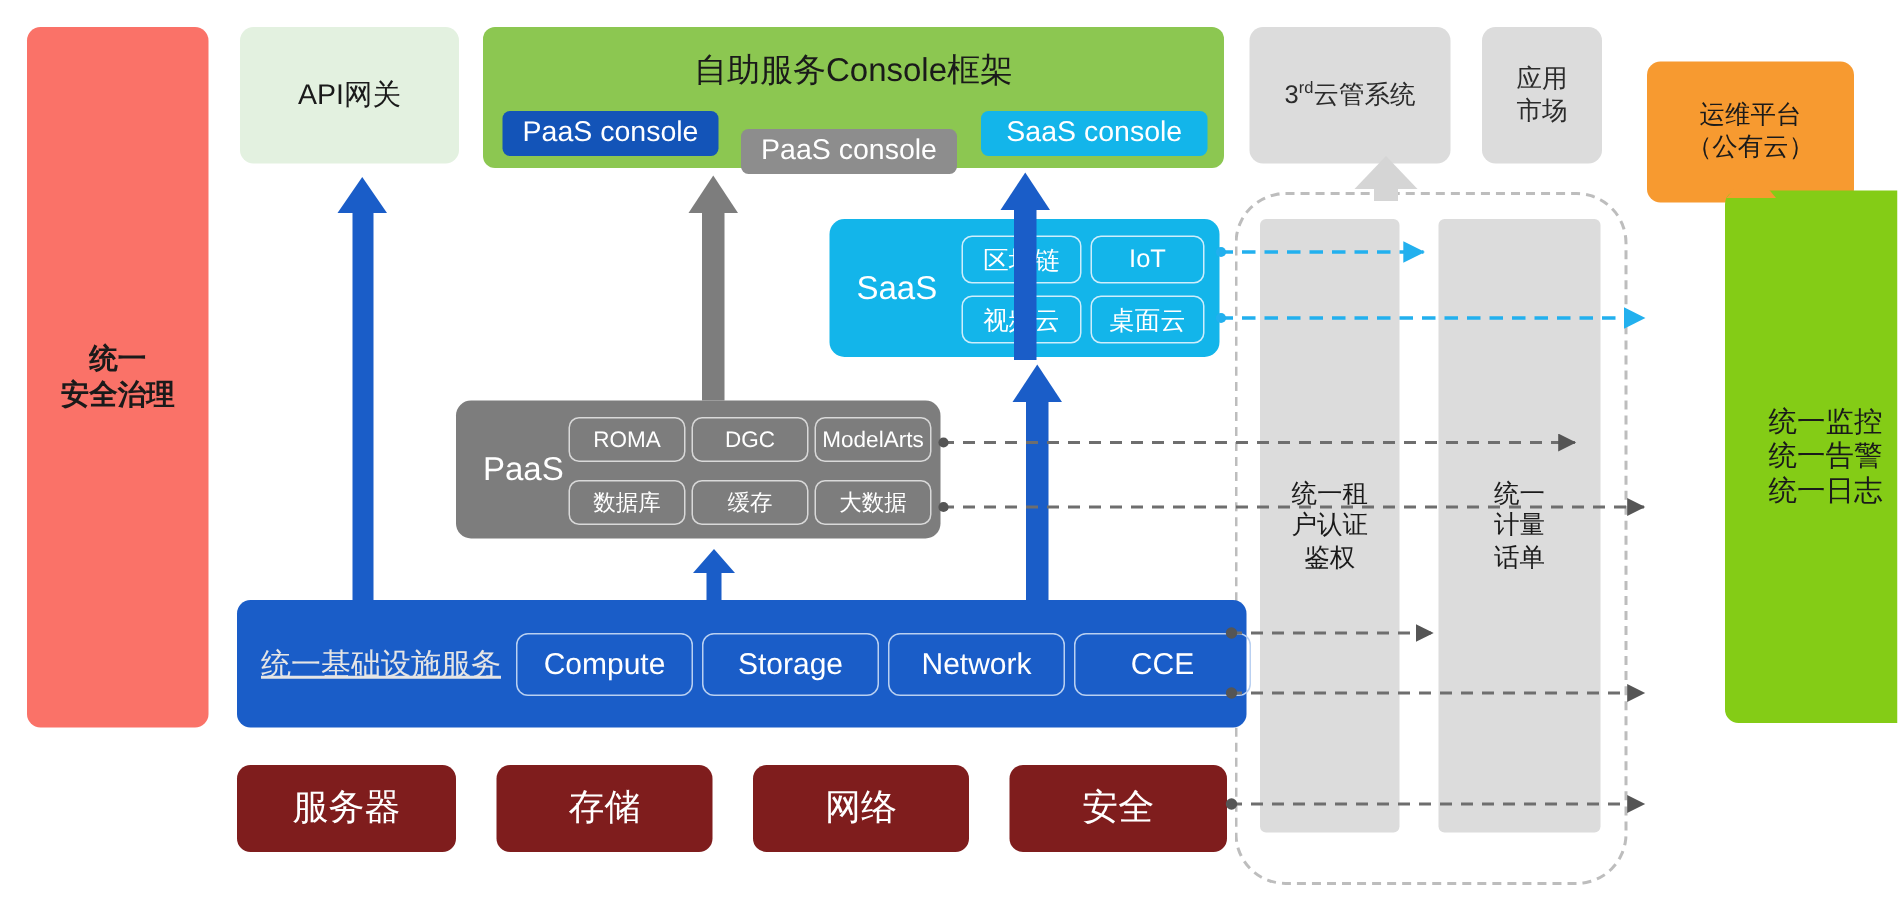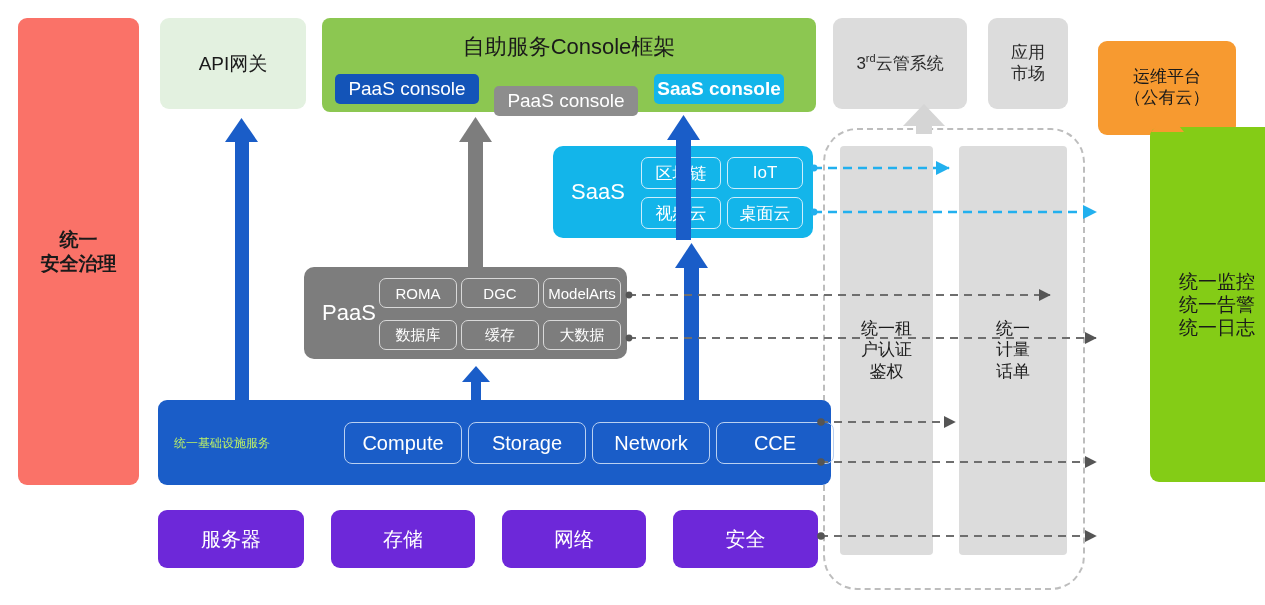--- a/index.html
+++ b/index.html
@@ -31,24 +31,24 @@
   .saas-label{position:absolute;left:18px;top:50%;transform:translateY(-50%);color:#fff;font-size:22px;}
   .saas-chip{position:absolute;border:1.6px solid #cdeefc;border-radius:7px;color:#fff;font-size:17px;display:flex;align-items:center;justify-content:center;}
 
   
   .paas-box{background:#7D7D7D;border-radius:10px;display:block;}
   .paas-label{position:absolute;left:18px;top:50%;transform:translateY(-50%);color:#fff;font-size:22px;}
   .paas-chip{position:absolute;border:1.6px solid #d9d9d9;border-radius:7px;color:#fff;font-size:15px;display:flex;align-items:center;justify-content:center;}
 
   
   .infra-bar{background:#1A5DC8;border-radius:9px;display:block;}
-  .infra-label{position:absolute;left:16px;top:50%;transform:translateY(-50%);color:#bef264;font-size:12px;}
+  .infra-label{position:absolute;left:16px;top:50%;transform:translateY(-50%);color:#e5e5e5;font-size:20px;text-decoration:underline;}
   .infra-chip{position:absolute;border:1.6px solid #b9d0f1;border-radius:8px;color:#fff;font-size:20px;display:flex;align-items:center;justify-content:center;}
 
-  .hw-box{background:#6d28d9;border-radius:9px;color:#fff;font-size:20px;}
+  .hw-box{background:#7f1d1d;border-radius:9px;color:#fff;font-size:24px;}
 
   
   .grey-col{background:#DCDCDC;border-radius:4px;display:block;}
   .grey-col-label{position:absolute;left:0;right:0;top:50%;transform:translateY(-50%);text-align:center;color:#1a1a1a;font-size:17px;line-height:1.28;}
 
   
   .dash-container{position:absolute;border:2.5px dashed #BDBDBD;border-radius:34px;box-sizing:border-box;}
 
   svg.overlay{position:absolute;left:0;top:0;width:1265px;height:605px;pointer-events:none;}
 </style>
@@ -62,21 +62,21 @@
   </div>
 
   <div class="box api-gw" style="left:160px;top:18px;width:146px;height:91px;">
     <span>API网关</span>
   </div>
 
   <div class="box console-frame" style="left:322px;top:18px;width:494px;height:94px;">
     <div class="console-title">自助服务Console框架</div>
     <div class="console-chip chip-iaas" style="left:13px;top:56px;width:144px;height:30px;">PaaS console</div>
     <div class="console-chip chip-paas" style="left:172px;top:56px;width:144px;height:30px;margin-top:12px;">PaaS console</div>
-    <div class="console-chip chip-saas" style="left:332px;top:56px;width:130px;height:30px;font-weight:bold;">SaaS console</div>
+    <div class="console-chip chip-saas" style="left:332px;top:56px;width:151px;height:30px;">SaaS console</div>
   </div>
 
   <div class="box grey-top" style="left:833px;top:18px;width:134px;height:91px;">
     <span><span>3</span><sup style="font-size:11px">rd</sup><span>云管系统</span></span>
   </div>
 
   <div class="box grey-top" style="left:988px;top:18px;width:80px;height:91px;">
     <span>应用<br>市场</span>
   </div>
 

